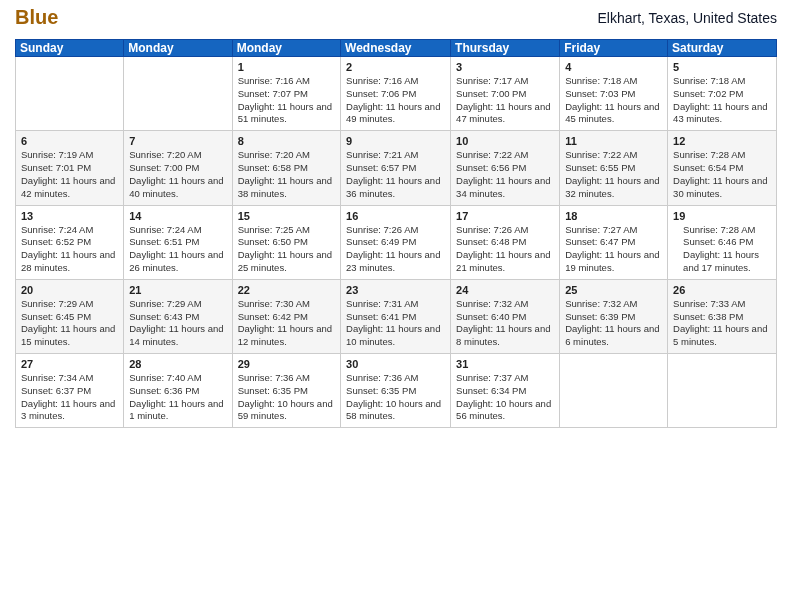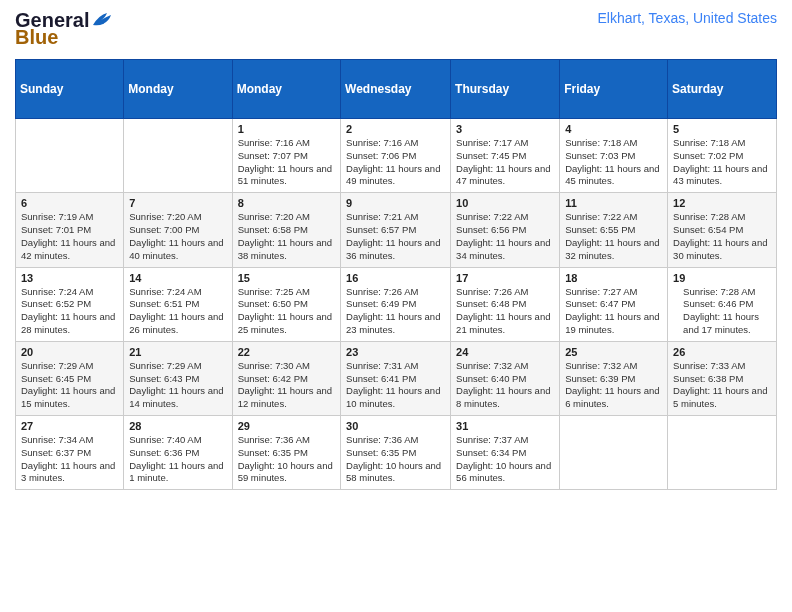--- a/index.html
+++ b/index.html
@@ -30,33 +30,33 @@
     .title-block {
       text-align: right;
     }
     .month-title {
       font-size: 36px;
       font-weight: bold;
       color: #222;
     }
     .location {
       font-size: 14px;
-      color: #3b82f6;
+      color: #0f172a;
     }
     .calendar {
       width: 100%;
       border-collapse: collapse;
       font-size: 10px;
     }
     .calendar thead tr th {
       background: #1565C0;
       color: #fff;
       font-size: 12px;
       font-weight: bold;
-      padding: 22px 4px;
+      padding: 1px 4px;
       text-align: left;
       border: 1px solid #0d47a1;
     }
     .calendar tbody tr td {
       border: 1px solid #ccc;
       vertical-align: top;
       padding: 4px 5px;
       width: 113px;
       min-height: 70px;
       background: #fff;
@@ -78,27 +78,20 @@
     .empty-cell {
       background: #fff !important;
     }
   </style>
 </head>
 <body>
 
 <div class="page">
   <div class="header">
     <div class="logo">
-      <div style="display:flex; align-items:center; gap:2px;">
-        <span style="font-size:20px; font-weight:bold; color:#1a1a2e; line-height:1;">General</span>
-        <svg width="22" height="18" viewBox="0 0 22 18">
-          <path d="M2 14 Q8 4 16 2 Q14 7 10 9 Q15 6 20 4 Q18 10 12 13 Q8 15 2 14Z" fill="#1565C0"></path>
-          <path d="M10 9 Q13 11 12 13" fill="none" stroke="#1565C0" stroke-width="1"></path>
-        </svg>
-      </div>
       <span style="font-size:20px; font-weight:bold; color:#a16207; margin-top:-4px;">Blue</span>
     </div>
     <div class="title-block">
       <div class="location">Elkhart, Texas, United States</div>
     </div>
   </div>
 
   <table class="calendar">
     <thead>
       <tr id="weekday-header">
@@ -123,21 +116,21 @@
           </td>
           <td>
             <div class="day-num">2</div>
             <div class="day-info" style="white-space: pre-line;">Sunrise: 7:16 AM
 Sunset: 7:06 PM
 Daylight: 11 hours and 49 minutes.</div>
           </td>
           <td>
             <div class="day-num">3</div>
             <div class="day-info" style="white-space: pre-line;">Sunrise: 7:17 AM
-Sunset: 7:45 PM
+Sunset: 7:00 PM
 Daylight: 11 hours and 47 minutes.</div>
           </td>
           <td>
             <div class="day-num">4</div>
             <div class="day-info" style="white-space: pre-line;">Sunrise: 7:18 AM
 Sunset: 7:03 PM
 Daylight: 11 hours and 45 minutes.</div>
           </td>
           <td>
             <div class="day-num">5</div>

